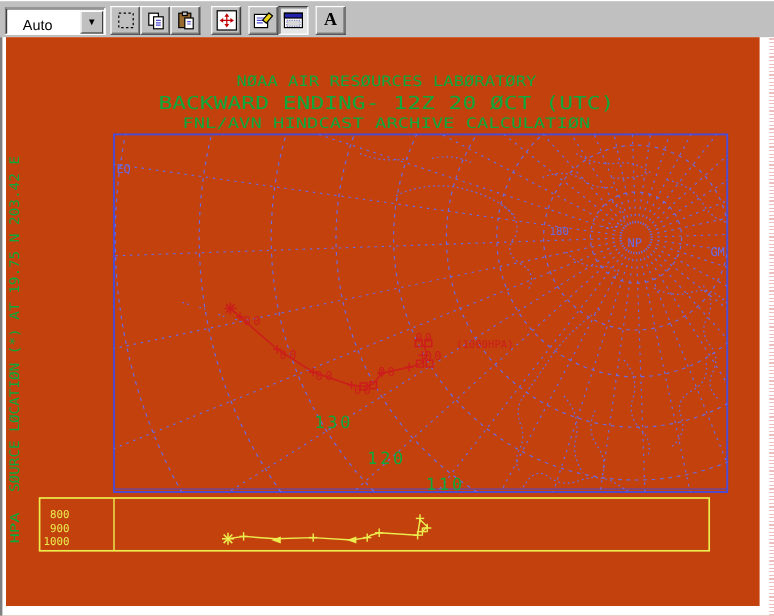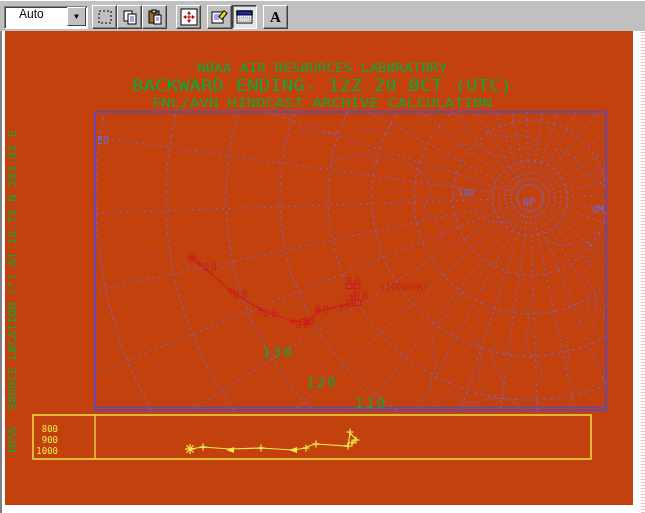--- a/index.html
+++ b/index.html
@@ -10,21 +10,21 @@
   
   .toolbar{
     position:absolute;left:0;top:0;width:645px;height:31px;
     background:#c0c0c0;border-top:1px solid #ffffff;
   }
   .combo{
     position:absolute;left:4px;top:5px;width:82px;height:21px;
     background:#fff;border-top:1px solid #808080;border-left:1px solid #808080;
     border-bottom:1px solid #fff;border-right:1px solid #fff;
     box-shadow:inset 1px 1px 0 #404040;
-    display:flex;align-items:flex-start;
+    display:flex;align-items:flex-end;
   }
   .combo-text{flex:1;font-size:12px;color:#000;padding-left:14px;}
   .combo-arrow{
     width:17px;height:17px;margin-right:1px;background:#c0c0c0;
     border-top:1px solid #fff;border-left:1px solid #fff;
     border-bottom:1px solid #404040;border-right:1px solid #404040;
     display:flex;align-items:center;justify-content:center;
     font-size:8px;color:#000;
   }
   .tbtn{

